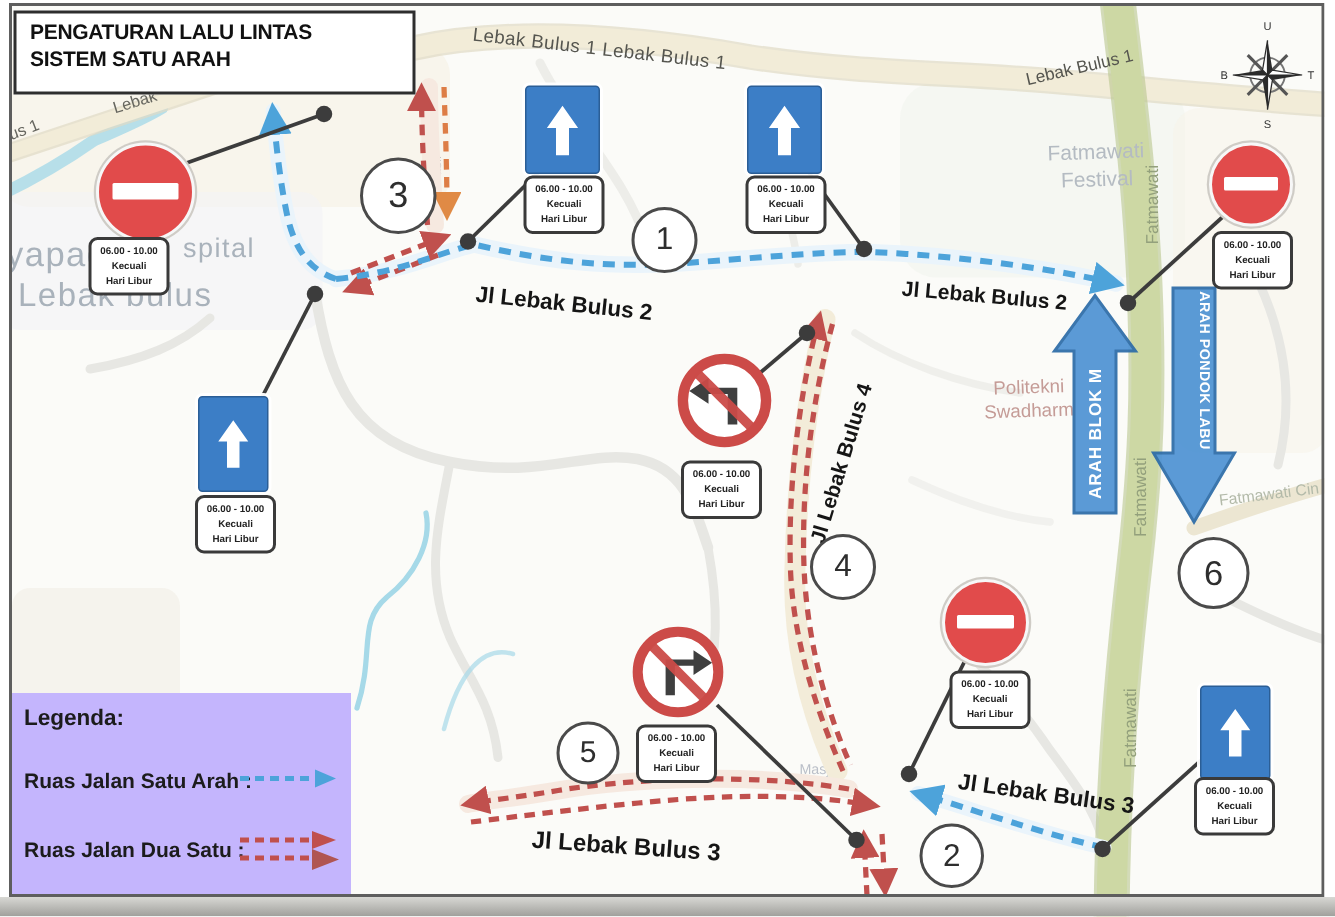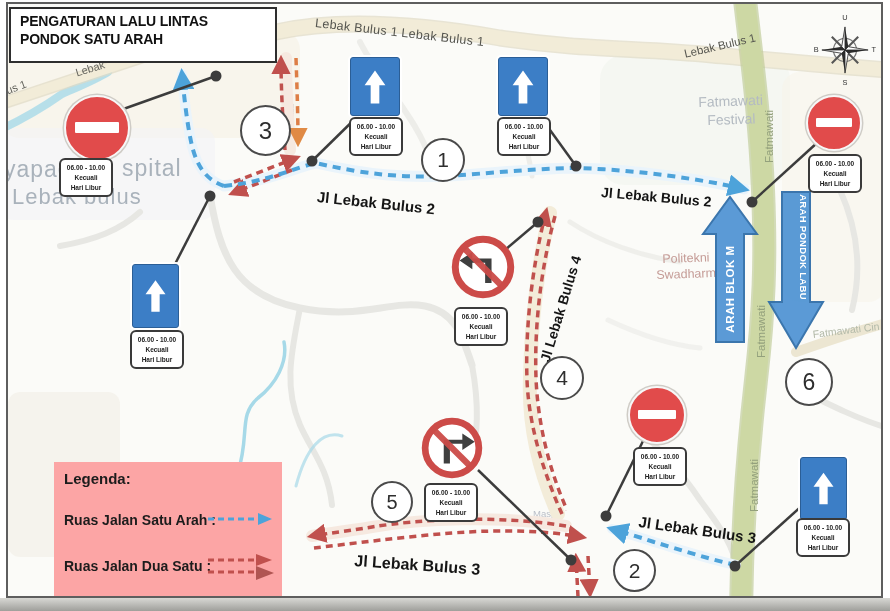--- a/index.html
+++ b/index.html
@@ -23,21 +23,21 @@
   
   .noentry{position:absolute;border-radius:50%;background:#e14b4b;border:2px solid #f7f7f7;
            box-shadow:0 0 0 1.5px #cfccc6;z-index:5;box-sizing:border-box;}
   .noentry .bar{position:absolute;left:15%;top:41%;width:70%;height:17%;background:#fff;border-radius:1px;}
   
   .bluesign{position:absolute;background:#3c7ec6;border:1.5px solid #2b5e96;border-radius:3px;
             box-shadow:0 0 0 2px rgba(255,255,255,.95);z-index:5;display:flex;align-items:center;
             justify-content:center;box-sizing:border-box;}
   .turnsign{position:absolute;z-index:5;}
   
-  .legend{position:absolute;left:6px;top:462px;width:228px;height:134px;background:#fca5a5;z-index:8;margin-left:48px;}
+  .legend{position:absolute;left:6px;top:462px;width:228px;height:134px;background:#c4b5fd;z-index:8;}
   .legend .hd{position:absolute;left:10px;top:8px;font-weight:bold;font-size:15px;color:#1c1c1c;}
   .legend .row{position:absolute;left:10px;font-weight:bold;font-size:14px;color:#1c1c1c;}
   .legend svg{position:absolute;}
   .compass{position:absolute;left:812px;top:10px;z-index:8;}
   .frame{position:absolute;left:6px;top:2px;width:877px;height:596px;border:2.5px solid #5e5e5e;
          box-sizing:border-box;z-index:9;pointer-events:none;}
   .strip-bottom{position:absolute;left:0;top:598px;width:890px;height:13px;z-index:10;
                 background:linear-gradient(#d8d8d4,#9f9f9b);}
   .strip-top{position:absolute;left:0;top:0;width:890px;height:2px;background:#fff;z-index:10;}
   .strip-left{position:absolute;left:0;top:0;width:6px;height:598px;background:#fff;z-index:10;}
@@ -97,21 +97,21 @@
   <div class="maplabel" style="left:2px;top:86px;transform:rotate(-21deg);font-size:11px;color:#66665f;">lus 1</div>
   <div class="maplabel" style="left:74px;top:67px;transform:rotate(-17deg);font-size:11px;color:#66665f;">Lebak</div>
 
   <div class="maplabel" style="left:318px;top:188px;transform:rotate(6deg);font-size:15px;font-weight:bold;color:#151515;">Jl Lebak Bulus 2</div>
   <div class="maplabel" style="left:602px;top:184px;transform:rotate(5deg);font-size:14px;font-weight:bold;color:#151515;">Jl Lebak Bulus 2</div>
   <div class="maplabel" style="left:552px;top:348px;transform:rotate(-73deg);transform-origin:0 100%;font-size:14px;font-weight:bold;color:#151515;">Jl Lebak Bulus 4</div>
   <div class="maplabel" style="left:355px;top:552px;transform:rotate(4deg);font-size:16px;font-weight:bold;color:#151515;">Jl Lebak Bulus 3</div>
   <div class="maplabel" style="left:640px;top:513px;transform:rotate(8deg);font-size:15px;font-weight:bold;color:#151515;">Jl Lebak Bulus 3</div>
 
   <div class="maplabel" style="left:4px;top:156px;font-size:23px;color:#a9b2bb;letter-spacing:1px;">yapada</div>
-  <div class="maplabel" style="left:122px;top:155px;font-size:23px;color:#a9b2bb;letter-spacing:1px;">spital</div>
+  <div class="maplabel" style="left:122px;top:155px;font-size:18px;color:#a9b2bb;letter-spacing:1px;">spital</div>
   <div class="maplabel" style="left:12px;top:184px;font-size:22px;color:#a9b2bb;letter-spacing:1px;">Lebak bulus</div>
 
   <div class="maplabel" style="left:698px;top:94px;transform:rotate(-2deg);font-size:14px;color:#b4bbc2;">Fatmawati</div>
   <div class="maplabel" style="left:707px;top:112px;transform:rotate(-2deg);font-size:14px;color:#b4bbc2;">Festival</div>
   <div class="maplabel" style="left:662px;top:252px;transform:rotate(-2deg);font-size:12.5px;color:#c59c97;">Politekni</div>
   <div class="maplabel" style="left:656px;top:268px;transform:rotate(-2deg);font-size:12.5px;color:#c59c97;">Swadharm</div>
   <div class="maplabel" style="left:812px;top:328px;transform:rotate(-7deg);font-size:10.5px;color:#b3baa9;">Fatmawati Cin</div>
   <div class="maplabel" style="left:533px;top:508px;font-size:9.5px;color:#babfc8;">Masjid</div>
 
   <div class="maplabel" style="left:763px;top:163px;transform:rotate(-90deg);font-size:11.5px;color:#93a07c;">Fatmawati</div>
@@ -287,21 +287,21 @@
 
   <div class="num" style="left:421px;top:138px;width:44px;height:44px;font-size:21px;">1</div>
   <div class="num" style="left:613px;top:549px;width:43px;height:43px;font-size:21px;">2</div>
   <div class="num" style="left:240px;top:105px;width:51px;height:51px;font-size:24px;">3</div>
   <div class="num" style="left:540px;top:356px;width:44px;height:44px;font-size:21px;">4</div>
   <div class="num" style="left:371px;top:481px;width:42px;height:42px;font-size:20px;">5</div>
   <div class="num" style="left:785px;top:358px;width:48px;height:48px;font-size:23px;">6</div>
 
   <div class="titlebox">
     <div>PENGATURAN LALU LINTAS</div>
-    <div>PONDOK SATU ARAH</div>
+    <div>SISTEM SATU ARAH</div>
   </div>
 
   <div class="compass">
     <svg width="66" height="80" viewBox="0 0 80 96">
       <circle cx="40" cy="48" r="14" fill="none" stroke="#777" stroke-width="1.5"></circle>
       <line x1="24" y1="32" x2="56" y2="64" stroke="#555" stroke-width="2.5"></line>
       <line x1="56" y1="32" x2="24" y2="64" stroke="#555" stroke-width="2.5"></line>
       <path d="M40,20 L44,44 L40,48 Z M68,48 L44,52 L40,48 Z M40,76 L36,52 L40,48 Z M12,48 L36,44 L40,48 Z" fill="#2b2b2b"></path>
       <path d="M40,20 L36,44 L40,48 Z M68,48 L44,44 L40,48 Z M40,76 L44,52 L40,48 Z M12,48 L36,52 L40,48 Z" fill="#fff" stroke="#2b2b2b" stroke-width="1"></path>
       <text x="40" y="12" text-anchor="middle" font-size="9" fill="#333">U</text>

